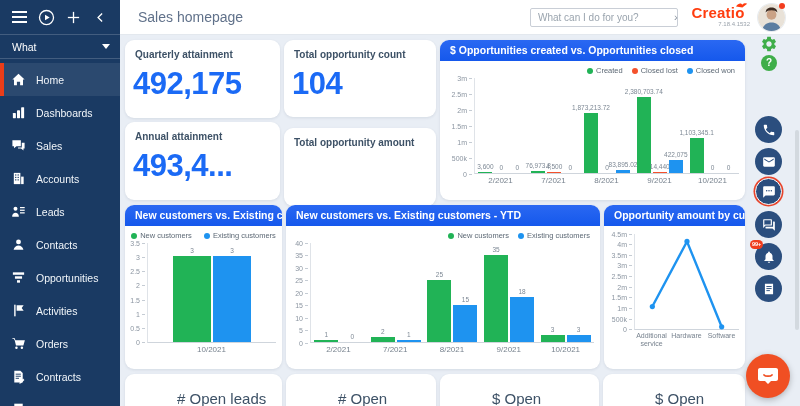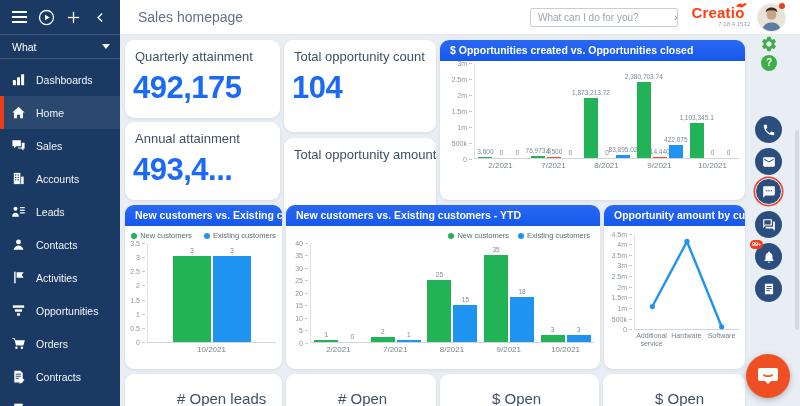--- a/index.html
+++ b/index.html
@@ -32,21 +32,21 @@
   .brand{position:absolute;left:566px;top:4px;width:64px;text-align:center;}
   .brand-name{font-size:15px;font-weight:700;color:#ff3d0f;letter-spacing:.2px;line-height:17px;}
   .brand-bird{position:absolute;right:2px;top:-2px;}
   .version{font-size:6px;color:#9aa2ab;text-align:right;margin-top:0px;}
   .avatar{position:absolute;left:638px;top:4px;width:27px;height:27px;border-radius:50%;overflow:hidden;cursor:pointer;box-shadow:0 0 0 1px #e8ecf0;}
   .avatar svg{width:100%;height:100%;}
   .avatar-dot{position:absolute;left:659px;top:3px;width:6px;height:6px;border-radius:50%;background:#f23c1e;z-index:3;}
 
   
   .card{position:absolute;background:#fff;border-radius:9px;box-shadow:0 1px 3px rgba(25,45,80,.10);overflow:hidden;}
-  .kpi-title{font-size:13px;color:#3d5166;padding:9px 10px 0 10px;white-space:nowrap;overflow:hidden;}
+  .kpi-title{font-size:10px;color:#3d5166;padding:9px 10px 0 10px;white-space:nowrap;overflow:hidden;font-weight:bold;}
   .kpi-value{font-size:31px;font-weight:700;color:#1b6af5;padding:6px 8px 0 8px;letter-spacing:-.5px;white-space:nowrap;}
   .bottom-title{font-size:15px;color:#3d5166;padding:16px 10px 0 10px;line-height:1.25;margin-left:42px;}
 
   
   .chart-head{height:21px;background:linear-gradient(#2a68f2,#1558ec);color:#fff;font-size:10.5px;font-weight:700;line-height:21px;padding:0 10px;white-space:nowrap;overflow:hidden;cursor:pointer;}
   .legend{display:flex;justify-content:flex-end;gap:9px;padding:4px 10px 0;font-size:7.5px;color:#5d6975;height:15px;align-items:center;}
   .center-legend .legend{justify-content:center;gap:12px;}
   .li{display:flex;align-items:center;white-space:nowrap;}
   .li i{width:6px;height:6px;border-radius:50%;display:inline-block;margin-right:3px;}
   .plotwrap{display:flex;margin-top:2px;padding-right:6px;}
@@ -103,37 +103,37 @@
           </svg>
       </span>
     </div>
     <div class="sb-ws">
       <span>What</span>
       <svg viewBox="0 0 8 5" width="8" height="5">
           <polygon points="0,0 8,0 4,5" fill="#fff"></polygon>
         </svg>
     </div>
     <nav class="sb-nav">
+        <div class="sb-item active">
+          <span class="sb-ico">
+            <svg viewBox="0 0 16 16">
+              <path d="M8 1.8 14.5 8 H12.8 V14 H9.7 V10.4 H6.3 V14 H3.2 V8 H1.5 Z"></path>
+            </svg>
+          </span>
+          <span class="sb-label">Home</span>
+        </div>
         <div class="sb-item">
           <span class="sb-ico">
             <svg viewBox="0 0 16 16">
               <rect x="2" y="8.5" width="3.2" height="5.5" rx=".5"></rect>
               <rect x="6.4" y="5.5" width="3.2" height="8.5" rx=".5"></rect>
               <rect x="10.8" y="2.5" width="3.2" height="11.5" rx=".5"></rect>
             </svg>
           </span>
           <span class="sb-label">Dashboards</span>
-        </div>
-        <div class="sb-item active">
-          <span class="sb-ico">
-            <svg viewBox="0 0 16 16">
-              <path d="M8 1.8 14.5 8 H12.8 V14 H9.7 V10.4 H6.3 V14 H3.2 V8 H1.5 Z"></path>
-            </svg>
-          </span>
-          <span class="sb-label">Home</span>
         </div>
         <div class="sb-item">
           <span class="sb-ico">
             <svg viewBox="0 0 16 16">
               <path d="M1.5 2.5h9v6.2H5.8L3.2 10.8V8.7H1.5z"></path>
               <path d="M11.5 5h3v6.2h-1.2v2.1l-2.6-2.1H7.5V10h4z"></path>
             </svg>
           </span>
           <span class="sb-label">Sales</span>
         </div>
@@ -171,35 +171,35 @@
             <svg viewBox="0 0 16 16">
               <circle cx="8" cy="5.2" r="2.6"></circle>
               <path d="M2.8 13.6c.5-2.9 2.7-4.6 5.2-4.6s4.7 1.7 5.2 4.6z"></path>
             </svg>
           </span>
           <span class="sb-label">Contacts</span>
         </div>
         <div class="sb-item">
           <span class="sb-ico">
             <svg viewBox="0 0 16 16">
-              <rect x="3.4" y="1.8" width="1.5" height="12.4"></rect>
-              <path d="M6 2.5h7.5L11.4 5.4l2.1 2.9H6z"></path>
-            </svg>
-          </span>
-          <span class="sb-label">Activities</span>
-        </div>
-        <div class="sb-item">
-          <span class="sb-ico">
-            <svg viewBox="0 0 16 16">
               <path d="M2 2.5h12v2.6H2z"></path>
               <path d="M4.2 6.7h7.6v2.6H4.2z"></path>
               <path d="M6.4 10.9h3.2v2.6H6.4z"></path>
             </svg>
           </span>
           <span class="sb-label">Opportunities</span>
+        </div>
+        <div class="sb-item">
+          <span class="sb-ico">
+            <svg viewBox="0 0 16 16">
+              <rect x="3.4" y="1.8" width="1.5" height="12.4"></rect>
+              <path d="M6 2.5h7.5L11.4 5.4l2.1 2.9H6z"></path>
+            </svg>
+          </span>
+          <span class="sb-label">Activities</span>
         </div>
         <div class="sb-item">
           <span class="sb-ico">
             <svg viewBox="0 0 16 16">
               <path d="M1.5 2.2h2.2l1.1 2.3h10l-1.6 5.7H5.3L4 4.9 3 2.9H1.5z"></path>
               <circle cx="5.8" cy="12.6" r="1.3"></circle>
               <circle cx="11.6" cy="12.6" r="1.3"></circle>
             </svg>
           </span>
           <span class="sb-label">Orders</span>
@@ -250,34 +250,39 @@
         <path d="M3.5 24 C4.5 18.5 8 16.5 12 16.5 C16 16.5 19.5 18.5 20.5 24 Z" fill="#5b7da1"></path>
       </svg>
     </div>
     <span class="avatar-dot"></span>
   </header>
 
   <section class="card" style="left:125px;top:40px;width:155px;height:78px">
     <div class="kpi-title">Quarterly attainment</div>
     <div class="kpi-value">492,175</div>
   </section>
-  <section class="card" style="left:284px;top:40px;width:152px;height:92px">
+  <section class="card" style="left:284px;top:40px;width:152px;height:77px">
     <div class="kpi-title">Total opportunity count</div>
     <div class="kpi-value">104</div>
   </section>
   <section class="card" style="left:125px;top:122px;width:155px;height:78px">
     <div class="kpi-title">Annual attainment</div>
     <div class="kpi-value">493,4...</div>
   </section>
-  <section class="card" style="left:284px;top:138px;width:152px;height:78px">
+  <section class="card" style="left:284px;top:128px;width:152px;height:78px">
     <div class="kpi-title">Total opportunity amount</div>
   </section>
 
   <section class="card chart-card" style="left:440px;top:40px;width:305px;height:160px">
     <div class="chart-head">$ Opportunities created vs. Opportunities closed</div>
+    <div class="legend">
+        <span class="li"><i style="background: rgb(33, 179, 86);"></i>Created</span>
+        <span class="li"><i style="background: rgb(244, 81, 44);"></i>Closed lost</span>
+        <span class="li"><i style="background: rgb(30, 147, 240);"></i>Closed won</span>
+      </div>
     <div class="plotwrap" style="height: 96px;">
         <div class="yaxis" style="width: 34px;">
           <span>3m</span>
           <span>2.5m</span>
           <span>2m</span>
           <span>1.5m</span>
           <span>1m</span>
           <span>500k</span>
           <span>0</span>
         </div>

